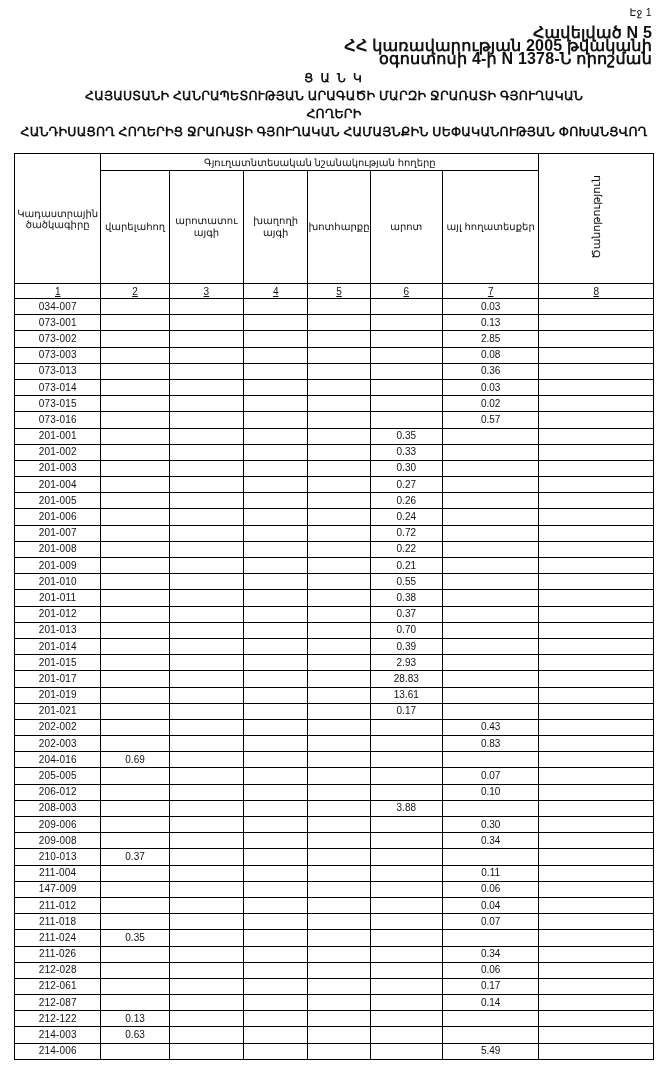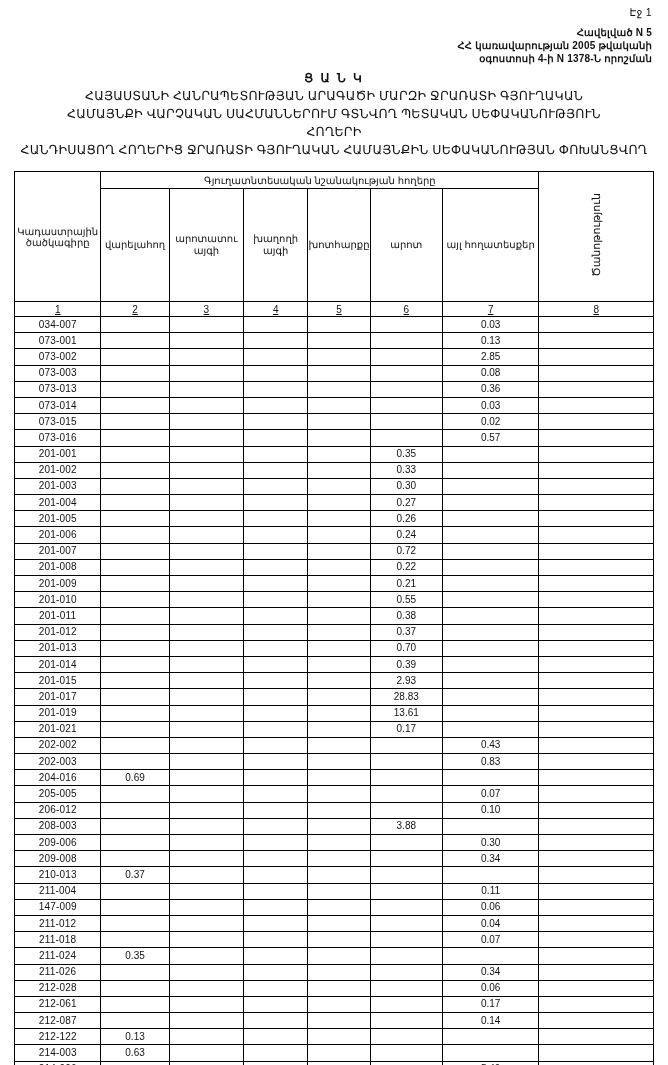--- a/index.html
+++ b/index.html
@@ -25,21 +25,21 @@
   .page-num {
     position: absolute;
     top: 6px;
     right: 16px;
     font-size: 10.5px;
     font-family: "Liberation Sans", sans-serif;
     letter-spacing: .3px;
   }
   .topright {
     text-align: right;
-    font-size: 10px;
+    font-size: 16px;
     font-family: "Liberation Sans", sans-serif;
     font-weight: bold;
     line-height: 13px;
     margin-top: 10px;
     margin-right: 2px;
     letter-spacing: .2px;
   }
   .topright div { white-space: nowrap; }
 
   .doc-kind {
@@ -47,21 +47,21 @@
     font-size: 12px;
     font-family: "Liberation Sans", sans-serif;
     font-weight: bold;
     letter-spacing: 2px;
     margin-top: 6px;
   }
   .title {
     text-align: center;
     font-size: 12.5px;
     font-family: "Liberation Sans", sans-serif;
-    font-weight: normal;
+    font-weight: bold;
     line-height: 18px;
     margin-top: 2px;
     letter-spacing: .2px;
   }
   .title div { white-space: nowrap; }
 
   table.main {
     border-collapse: collapse;
     width: 100%;
     margin-top: 12px;
@@ -137,21 +137,20 @@
   <div class="topright">
     <div>Հավելված N 5</div>
     <div>ՀՀ կառավարության 2005 թվականի</div>
     <div>օգոստոսի 4-ի N 1378-Ն որոշման</div>
   </div>
 
   <div class="doc-kind">Ց Ա Ն Կ</div>
 
   <div class="title">
     <div>ՀԱՅԱՍՏԱՆԻ ՀԱՆՐԱՊԵՏՈՒԹՅԱՆ  ԱՐԱԳԱԾԻ  ՄԱՐԶԻ ՋՐԱՌԱՏԻ ԳՅՈՒՂԱԿԱՆ</div>
-    <div>ՀԱՄԱՅՆՔԻ ՎԱՐՉԱԿԱՆ ՍԱՀՄԱՆՆԵՐՈՒՄ ԳՏՆՎՈՂ  ՊԵՏԱԿԱՆ ՍԵՓԱԿԱՆՈՒԹՅՈՒՆ</div>
     <div>ՀՈՂԵՐԻ</div>
     <div>ՀԱՆԴԻՍԱՑՈՂ ՀՈՂԵՐԻՑ  ՋՐԱՌԱՏԻ ԳՅՈՒՂԱԿԱՆ ՀԱՄԱՅՆՔԻՆ ՍԵՓԱԿԱՆՈՒԹՅԱՆ ՓՈԽԱՆՑՎՈՂ</div>
   </div>
 
   <table class="main">
     <colgroup>
       <col class="c1">
         <col class="c2">
         <col class="c3">
         <col class="c4">

